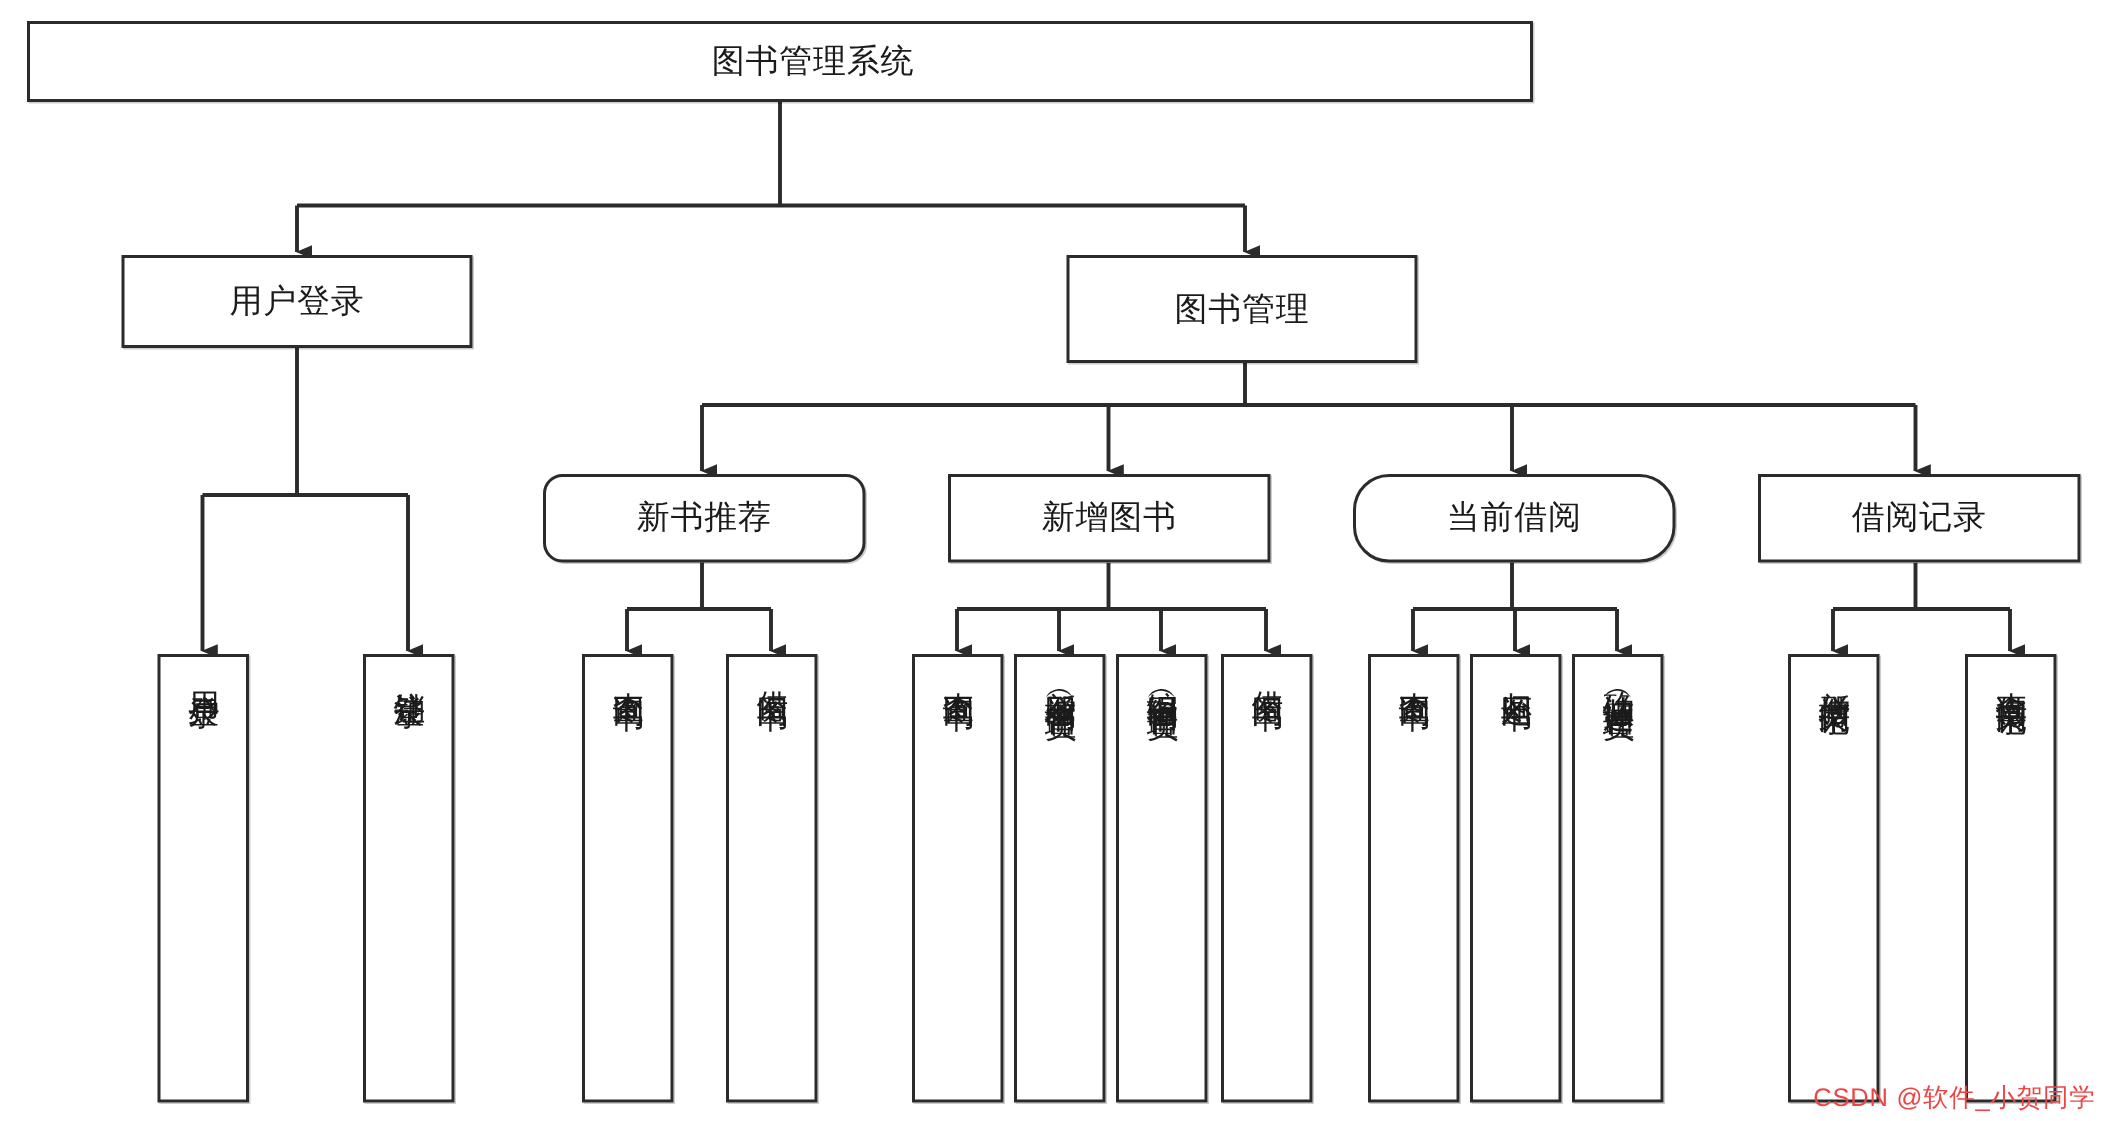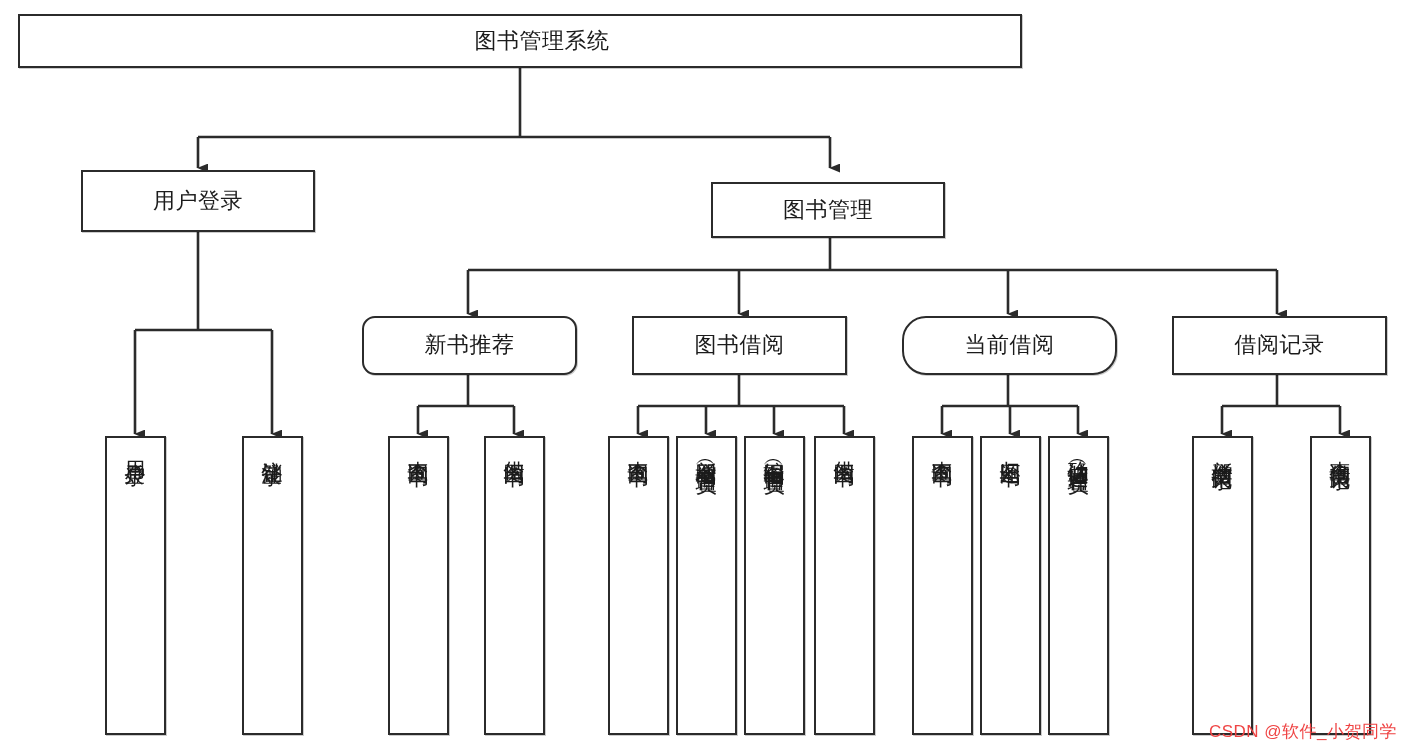--- a/index.html
+++ b/index.html
@@ -128,30 +128,30 @@
   </svg>
 
   <div class="node-box" style="left:18px; top:14px; width:1004px; height:54px;padding-left:44px;">
     <span class="node-label-h">图书管理系统</span>
   </div>
 
   <div class="node-box" style="left:81px; top:170px; width:234px; height:62px;">
     <span class="node-label-h">用户登录</span>
   </div>
 
-  <div class="node-box" style="left:711px; top:182px; width:234px; height:56px;">
+  <div class="node-box" style="left:711px; top:170px; width:234px; height:72px;">
     <span class="node-label-h">图书管理</span>
   </div>
 
   <div class="node-box" style="left:362px; top:316px; width:215px; height:59px;border-radius:13px;">
     <span class="node-label-h">新书推荐</span>
   </div>
 
   <div class="node-box" style="left:632px; top:316px; width:215px; height:59px;">
-    <span class="node-label-h">图书借阅</span>
+    <span class="node-label-h">新增图书</span>
   </div>
 
   <div class="node-box" style="left:902px; top:316px; width:215px; height:59px;border-radius:24px;">
     <span class="node-label-h">当前借阅</span>
   </div>
 
   <div class="node-box" style="left:1172px; top:316px; width:215px; height:59px;">
     <span class="node-label-h">借阅记录</span>
   </div>
 

